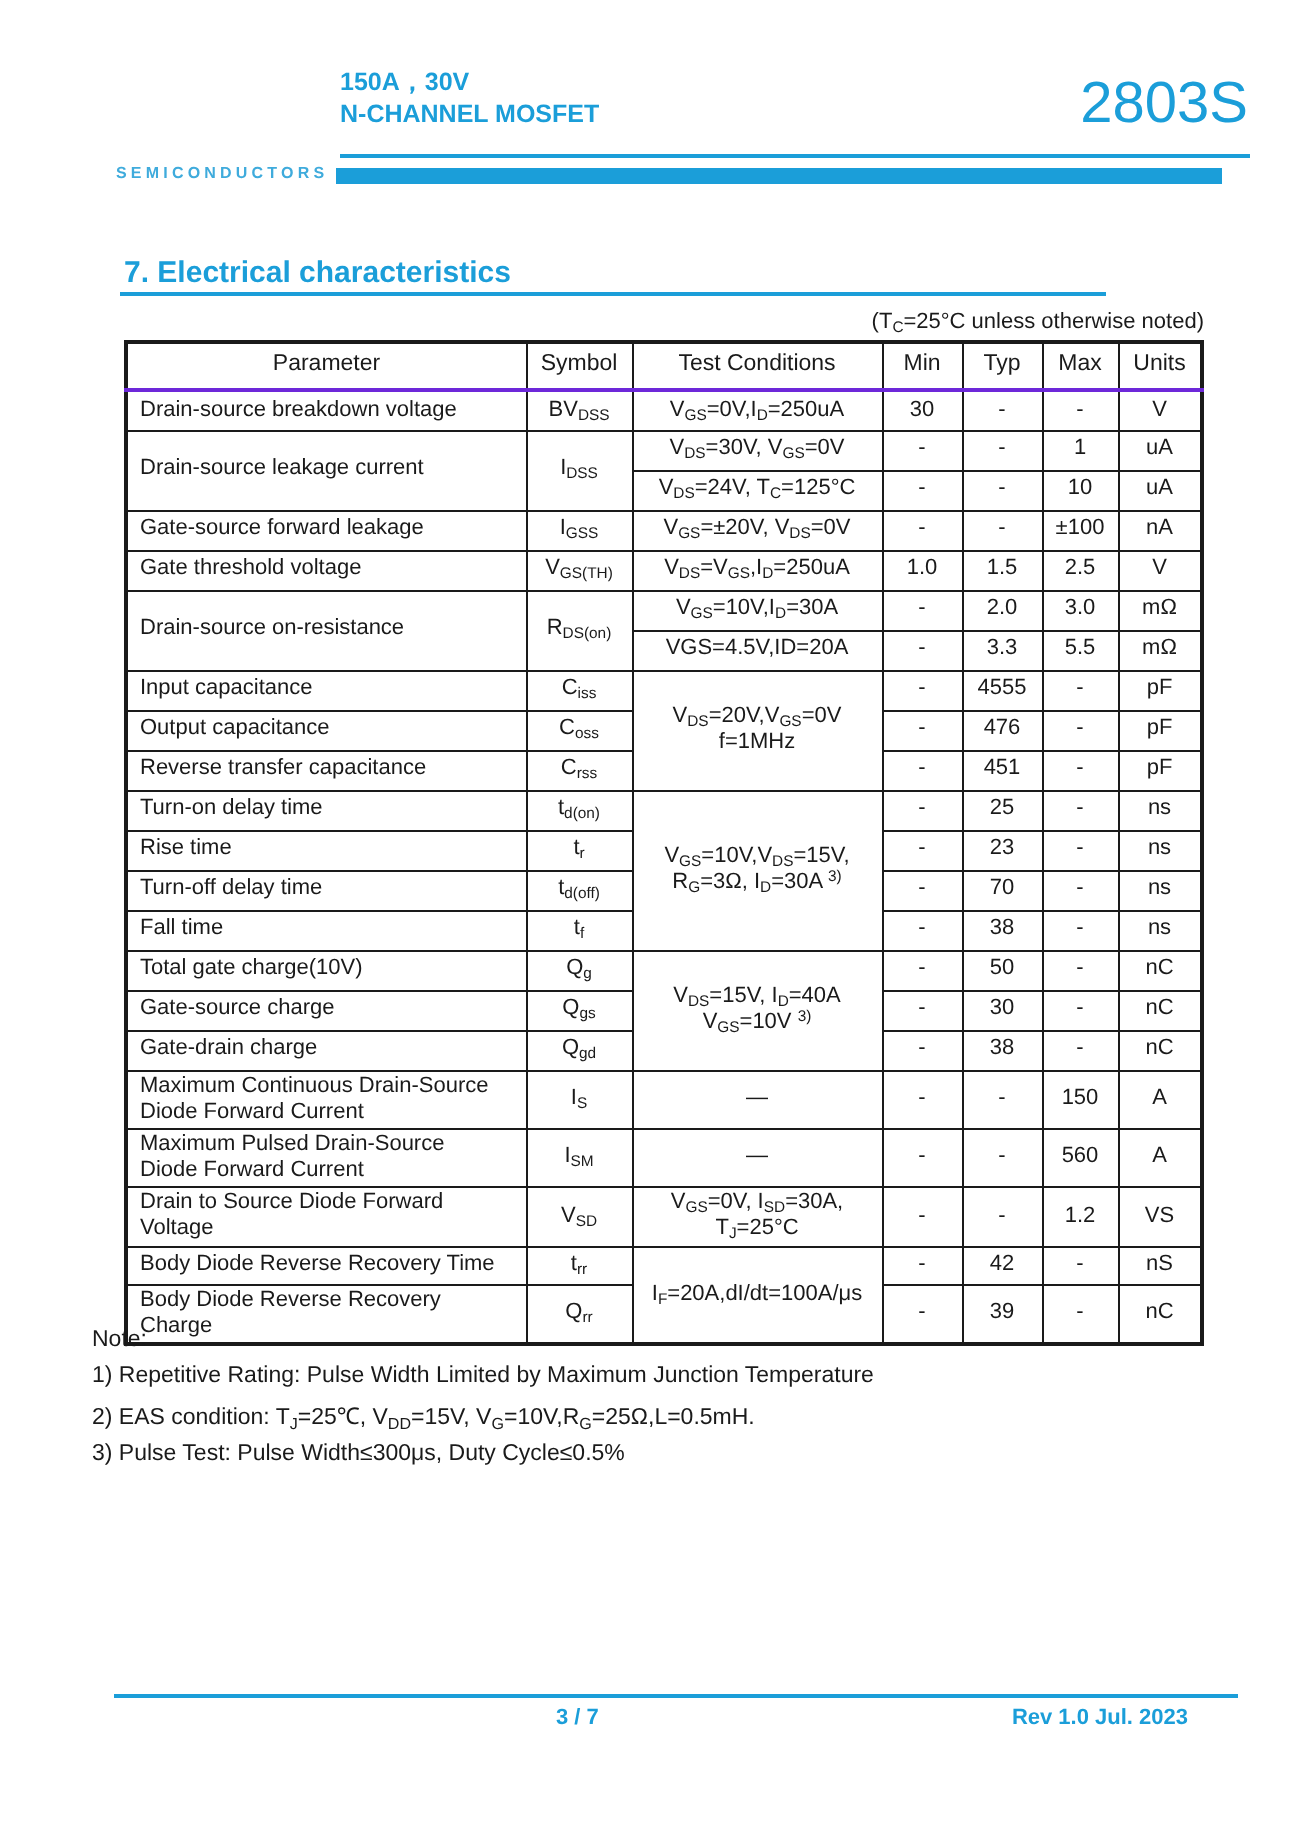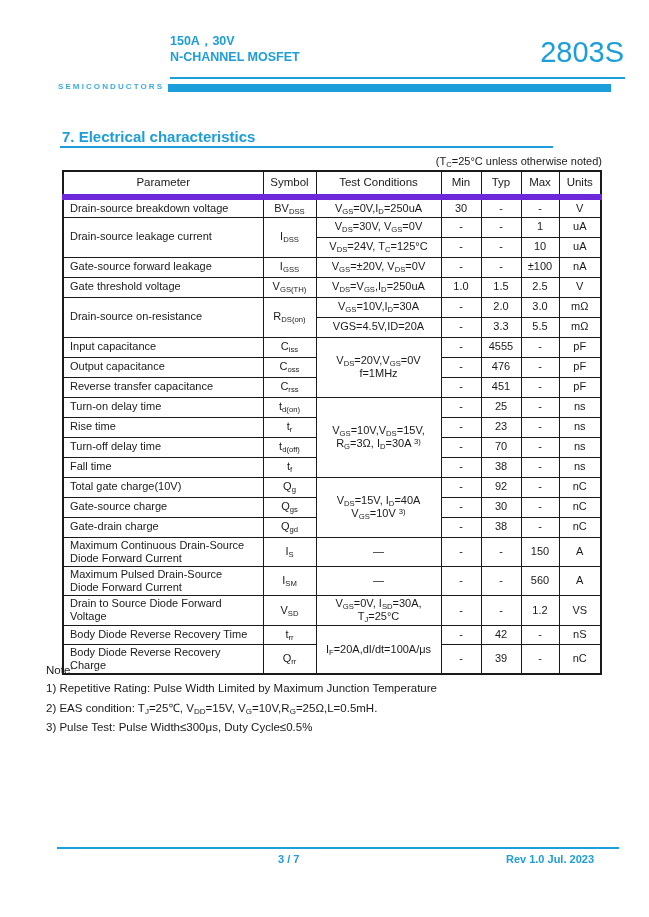--- a/index.html
+++ b/index.html
@@ -20,21 +20,21 @@
   
   .sec-title { position:absolute; left:62px; top:128px; font-size:15px; font-weight:bold; color:#1b9ed9; }
   .sec-underline { position:absolute; left:60px; top:146px; width:493px; height:2px; background:#1b9ed9; }
   .cond-note { position:absolute; left:62px; top:155px; width:540px; text-align:right;
                font-size:11px; color:#1a1a1a; }
   
   .tbl-wrap { position:absolute; left:62px; top:170px; }
   table { border-collapse:collapse; table-layout:fixed; border:2px solid #1a1a1a; }
   th, td { border:1px solid #1a1a1a; font-size:11px; line-height:1.2;
            padding:1px 3px; text-align:center; vertical-align:middle; overflow:hidden; }
-  thead th { font-weight:normal; font-size:11.5px; height:20px; border-bottom:6px solid #6d28d9; }
+  thead th { font-weight:normal; font-size:11.5px; height:20px; border-bottom:2px solid #6d28d9; }
   td.cl { text-align:left; padding-left:6px; }
   sub { font-size:0.7em; vertical-align:-0.28em; line-height:0; }
   sup { font-size:0.7em; vertical-align:0.45em; line-height:0; }
   
   .notes { position:absolute; left:46px; top:664px; font-size:11.5px; color:#1a1a1a; }
   .notes .nline { margin-bottom:6px; }
   
   .footer-rule { position:absolute; left:57px; top:847px; width:562px; height:2px; background:#1b9ed9; }
   .page-num { position:absolute; left:278px; top:853px; width:70px; text-align:left;
               font-size:11px; font-weight:bold; color:#1b9ed9; }
@@ -194,21 +194,21 @@
             <td>-</td>
             <td>38</td>
             <td>-</td>
             <td>ns</td>
           </tr>
           <tr style="height: 20px;">
             <td class="cl">Total gate charge(10V)</td>
             <td>Q<sub>g</sub></td>
             <td rowspan="3">V<sub>DS</sub>=15V, I<sub>D</sub>=40A<br>V<sub>GS</sub>=10V <sup>3)</sup></td>
             <td>-</td>
-            <td>92</td>
+            <td>50</td>
             <td>-</td>
             <td>nC</td>
           </tr>
           <tr style="height: 20px;">
             <td class="cl">Gate-source charge</td>
             <td>Q<sub>gs</sub></td>
             <td>-</td>
             <td>30</td>
             <td>-</td>
             <td>nC</td>

